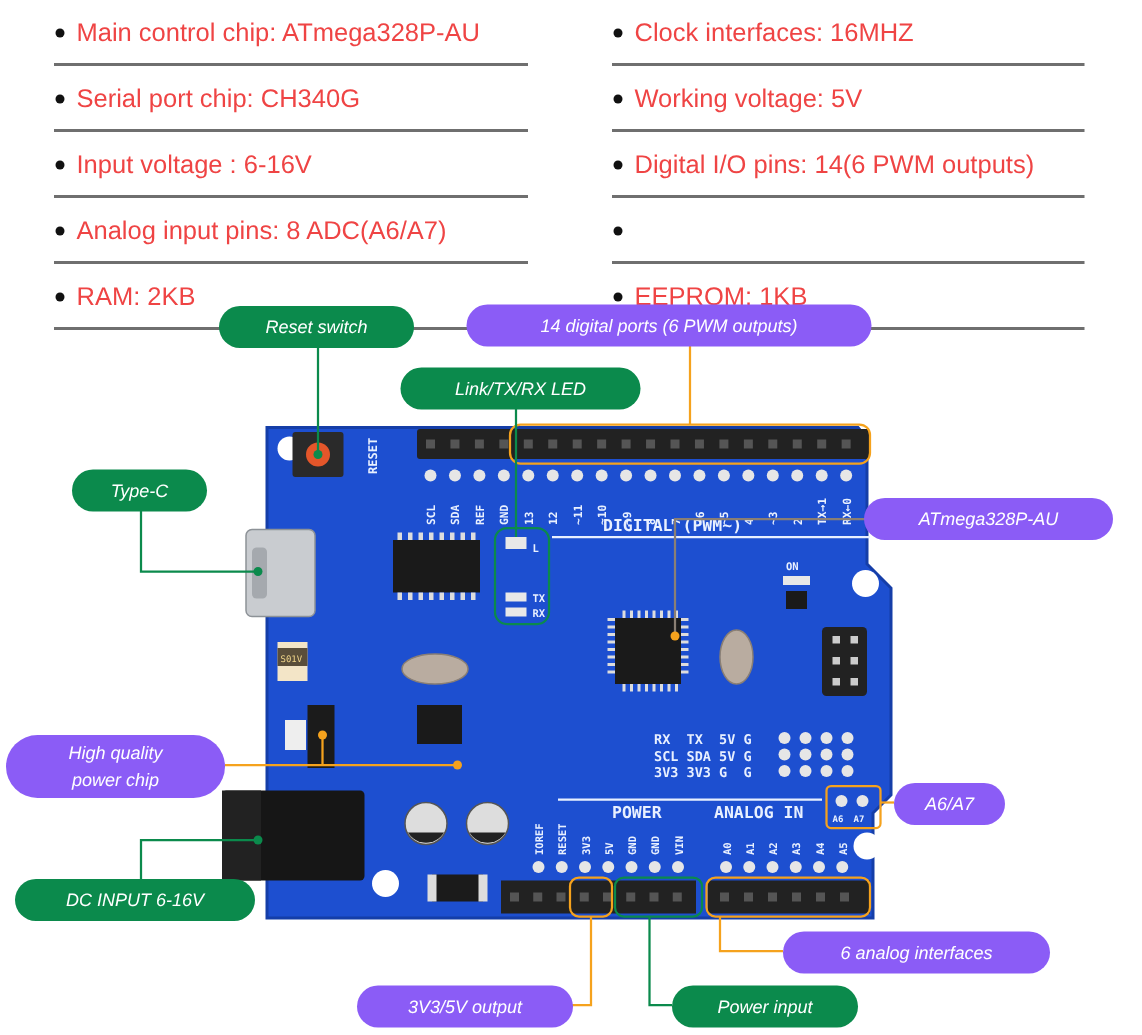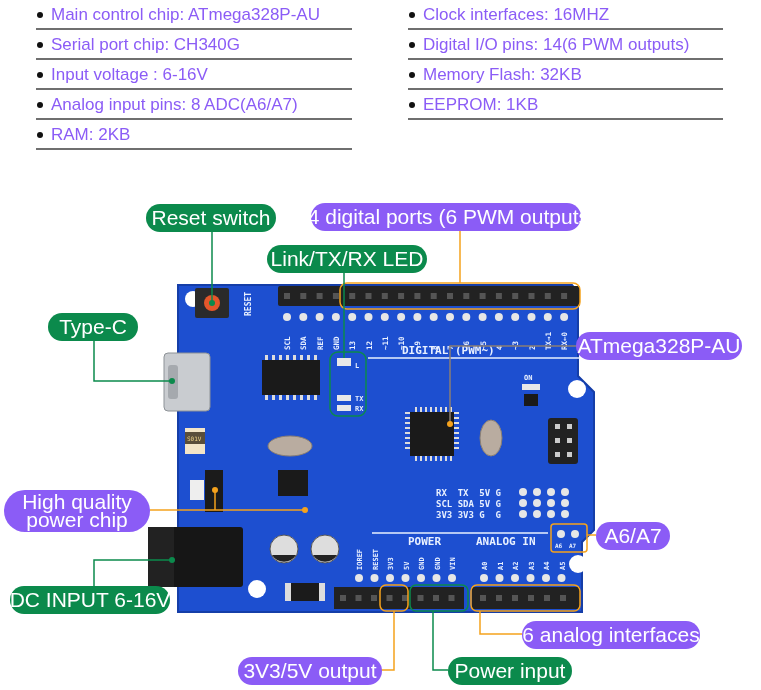--- a/index.html
+++ b/index.html
@@ -1,22 +1,22 @@
 <!DOCTYPE html>
 <html><head>
 <meta charset="utf-8">
 <style>
   html,body{margin:0;padding:0;background:#fff;}
   body{width:761px;height:690px;position:relative;overflow:hidden;font-family:"Liberation Sans",sans-serif;}
   .spec-col{position:absolute;top:0;}
   .spec-col.left{left:36px;width:316px;}
   .spec-col.right{left:408px;width:315px;}
-  .spec-row{height:30px;border-bottom:2px solid #6f6f6f;display:flex;align-items:center;font-size:17px;color:#8b5cf6;box-sizing:border-box;padding-top:2px;}
+  .spec-row{height:44px;border-bottom:2px solid #6f6f6f;display:flex;align-items:center;font-size:17px;color:#ef4444;box-sizing:border-box;padding-top:2px;}
   .spec-row .bullet{display:inline-block;width:6px;height:6px;border-radius:50%;background:#111;margin:0 8px 0 1px;}
-  .pill{position:absolute;height:28px;border-radius:14px;color:#fff;font-size:21px;display:flex;align-items:center;justify-content:center;white-space:nowrap;font-weight:500;}
+  .pill{position:absolute;height:28px;border-radius:14px;color:#fff;font-size:12px;display:flex;align-items:center;justify-content:center;white-space:nowrap;font-weight:500;font-style:italic;}
   .pill.green{background:#0b8a4c;}
   .pill.orange{background:#8b5cf6;}
   .pill.two-line{height:42px;border-radius:21px;line-height:18px;text-align:right;flex-direction:column;}
   svg.board{position:absolute;left:0;top:0;}
   .pcb-text{font-family:"DejaVu Sans Mono",monospace;fill:#e8f0ff;font-weight:bold;}
 </style>
 </head>
 <body>
 
 <div class="spec-col left">
@@ -41,25 +41,28 @@
       <span>RAM: 2KB</span>
     </div>
 </div>
 <div class="spec-col right">
   <div class="spec-row">
       <span class="bullet"></span>
       <span>Clock interfaces: 16MHZ</span>
     </div>
   <div class="spec-row">
       <span class="bullet"></span>
+      <span>Working voltage: 5V</span>
+    </div>
+  <div class="spec-row">
+      <span class="bullet"></span>
       <span>Digital I/O pins: 14(6 PWM outputs)</span>
     </div>
   <div class="spec-row">
       <span class="bullet"></span>
-      <span>Memory Flash: 32KB</span>
     </div>
   <div class="spec-row">
       <span class="bullet"></span>
       <span>EEPROM: 1KB</span>
     </div>
 </div>
 
 <svg class="board" width="761" height="690" viewBox="0 0 761 690">
 
   <path d="M178,285 L572,285 L578,292 L578,376 L594,392 L594,530 L582,542 L582,612 L178,612 Z" fill="#1d4fd0" stroke="#153ea8" stroke-width="2"></path>

